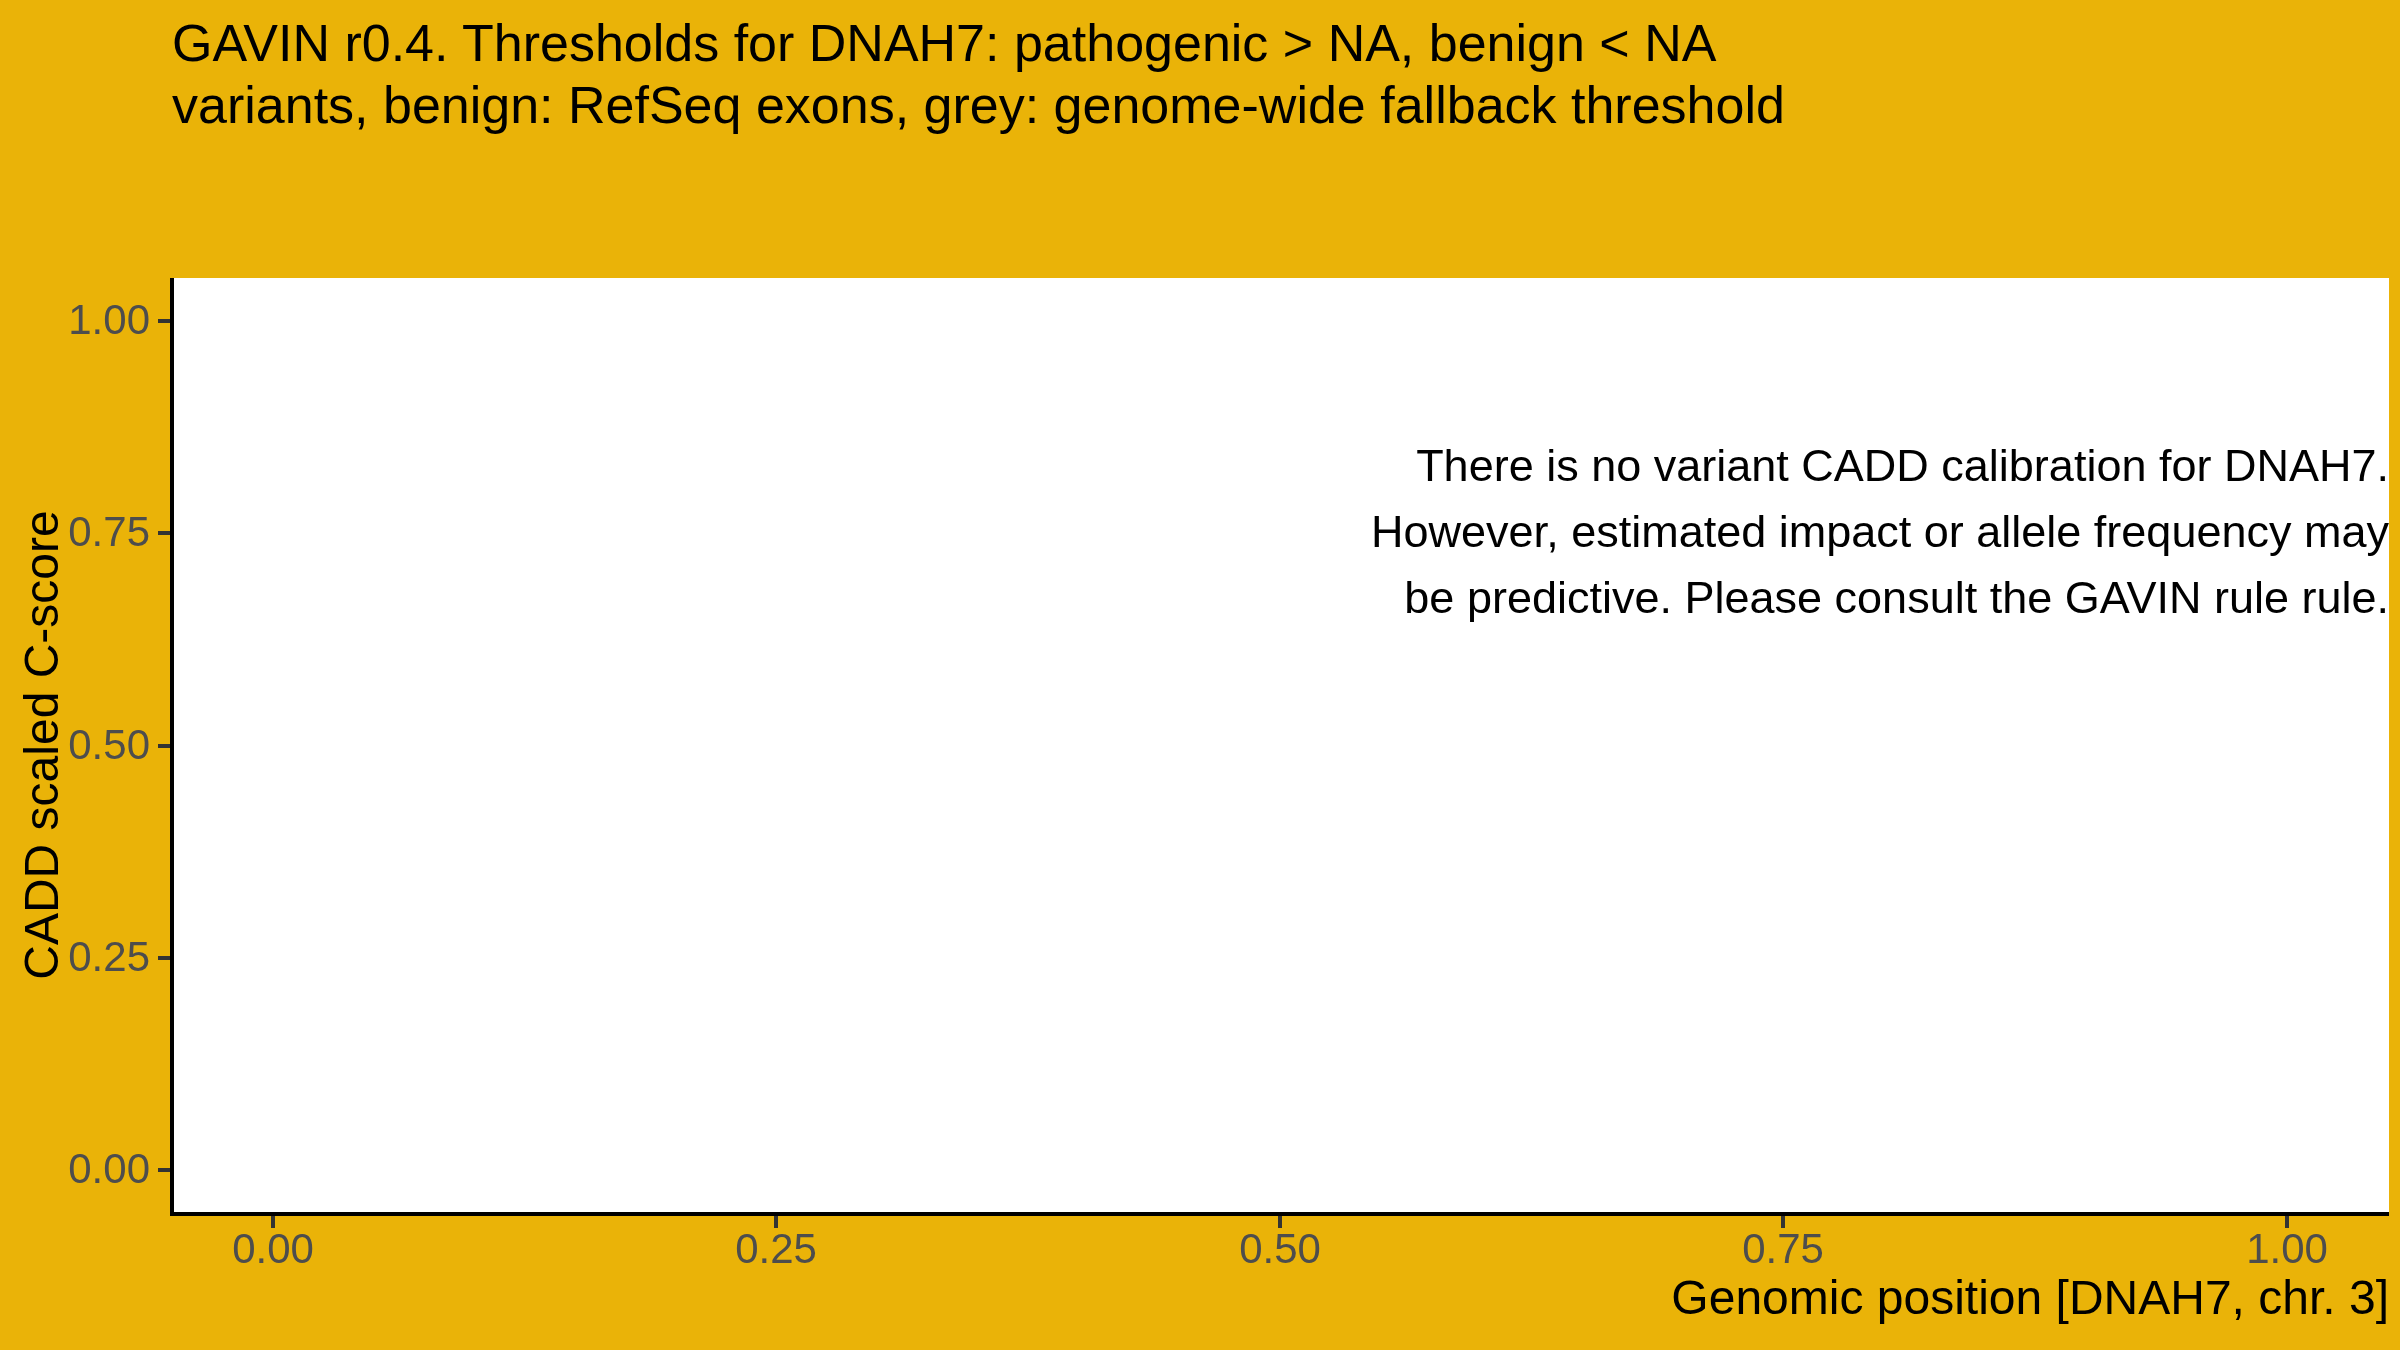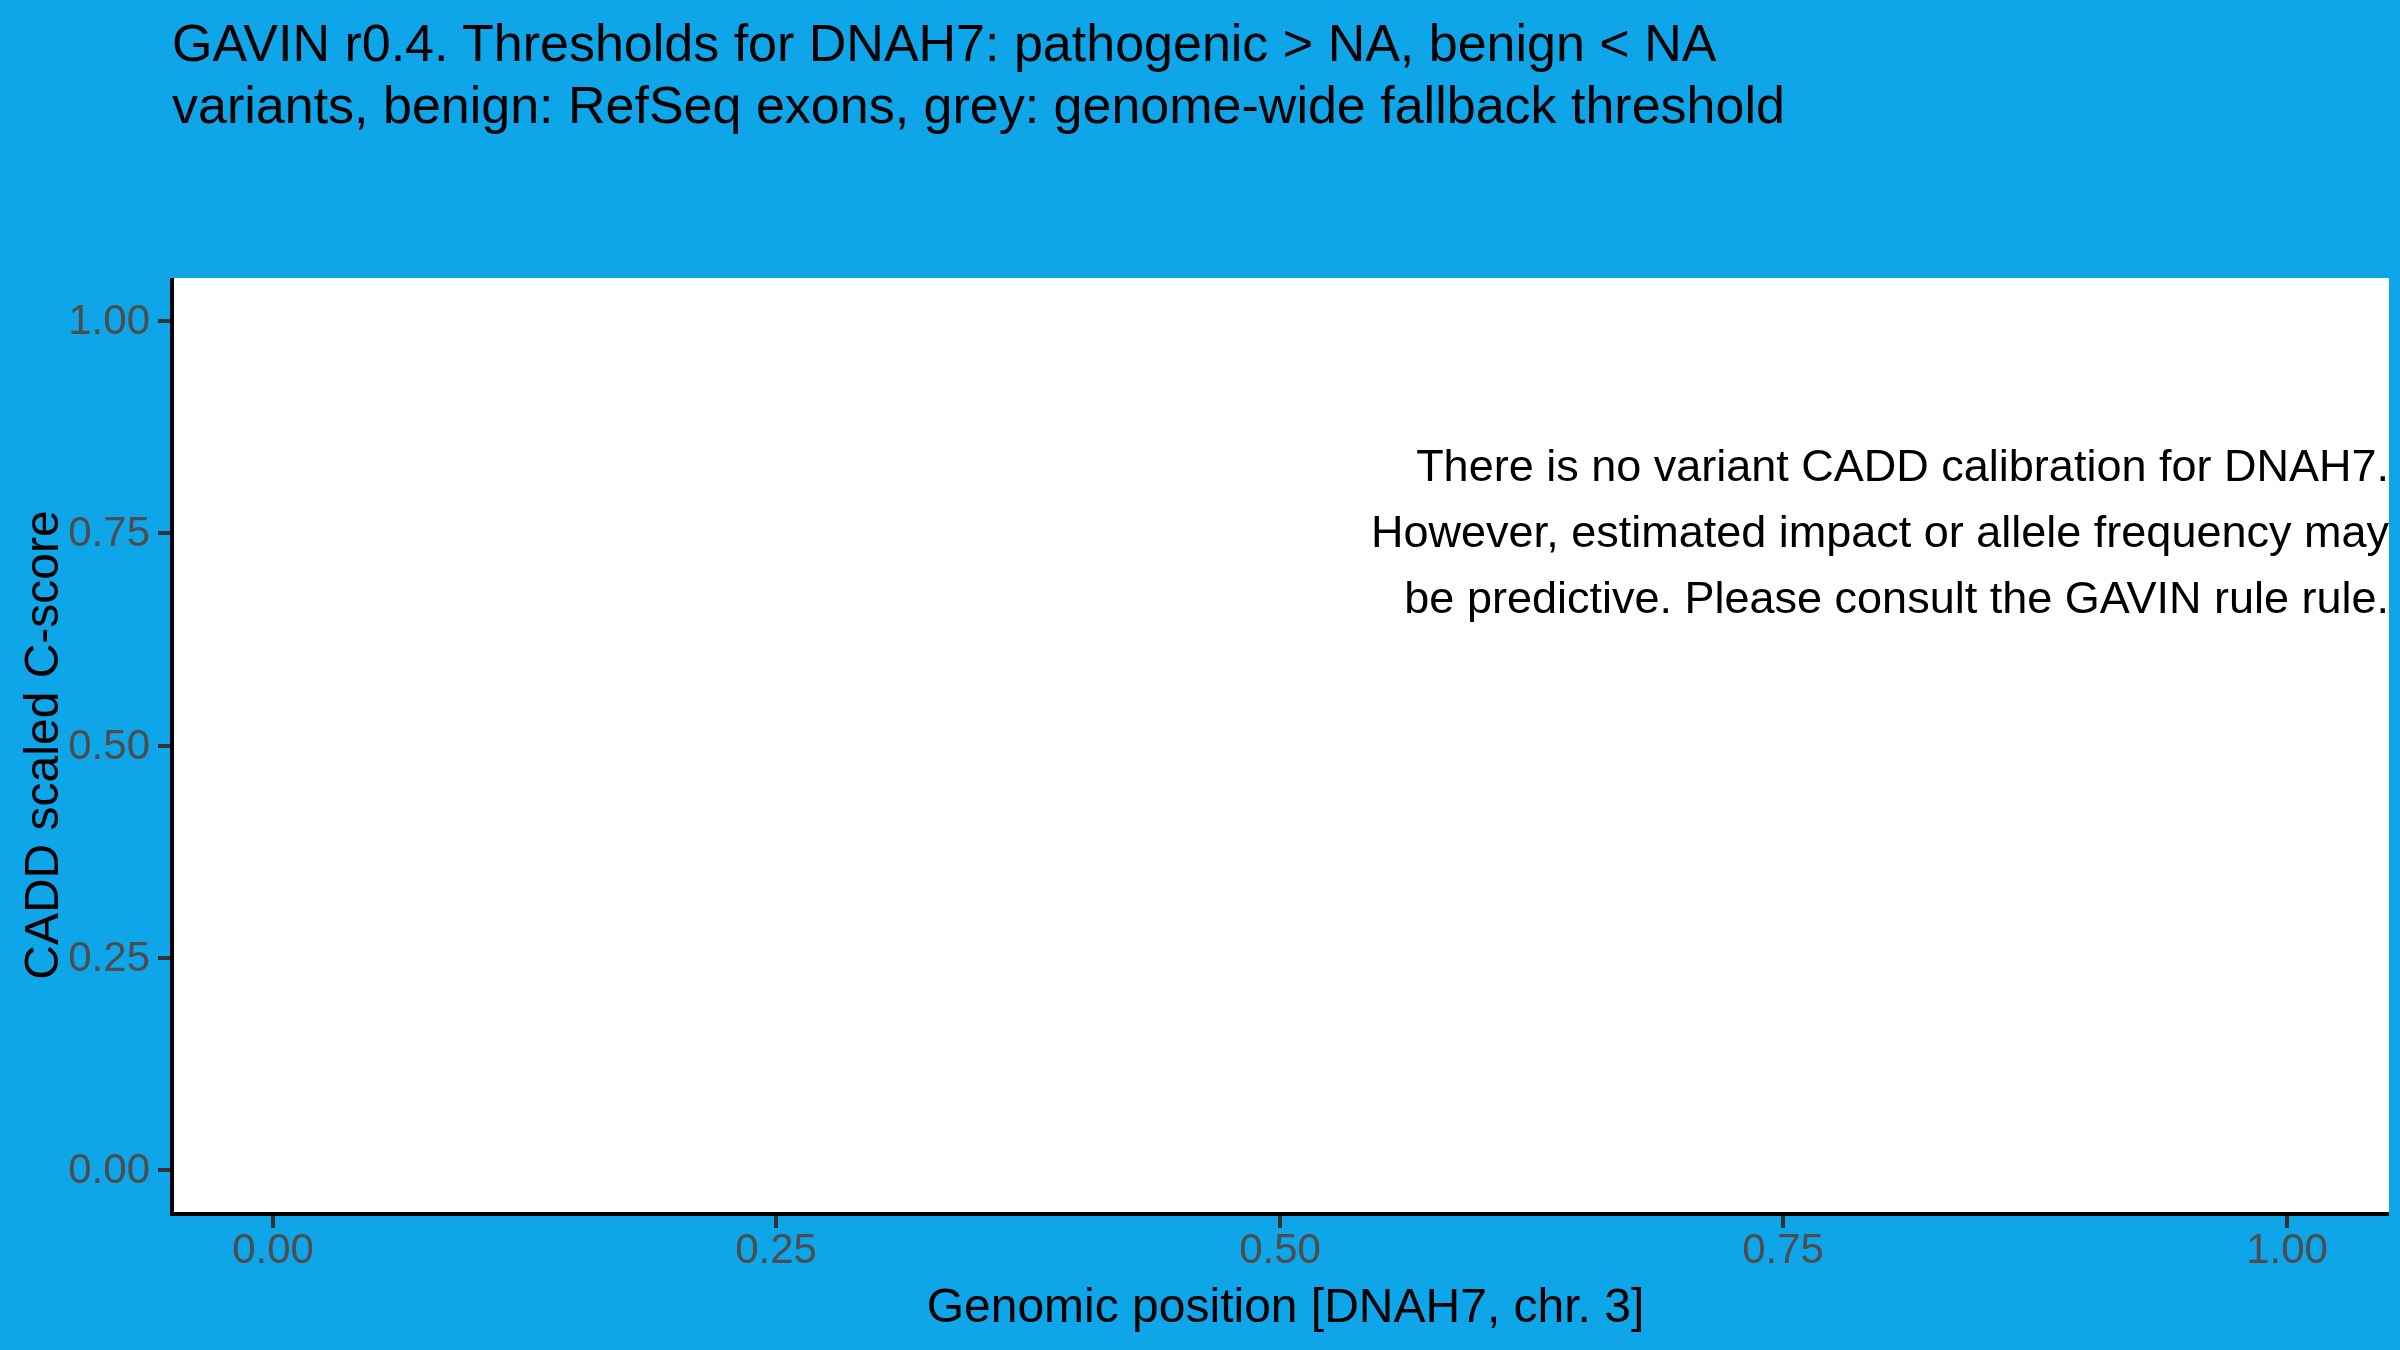--- a/index.html
+++ b/index.html
@@ -1,20 +1,20 @@
 <!DOCTYPE html>
 <html><head>
 <meta charset="utf-8">
 <style>
   html, body { margin: 0; padding: 0; background: #ffffff; }
   #stage {
     position: relative;
     width: 2400px;
     height: 1350px;
-    background: #0ea5e9;
+    background: #eab308;
     font-family: "Liberation Sans", sans-serif;
     overflow: hidden;
   }
   .title-block {
     position: absolute;
     left: 172px;
     top: 12px;
     font-size: 52px;
     line-height: 62px;
     color: #000000;
@@ -67,28 +67,27 @@
     position: absolute;
     top: 1228px;
     width: 160px;
     text-align: center;
     font-size: 42px;
     line-height: 1;
     color: #4d4d4d;
   }
   .x-axis-title {
     position: absolute;
-    left: 176px;
+    left: 170px;
     top: 1274px;
     width: 2219px;
-    text-align: center;
+    text-align: right;
     font-size: 48px;
     line-height: 1;
     color: #000000;
-    margin-top: 8px;
   }
   .y-axis-title {
     position: absolute;
     left: 42px;
     top: 745px;
     transform: translate(-50%, -50%) rotate(-90deg);
     white-space: nowrap;
     font-size: 48px;
     line-height: 1;
     color: #000000;

